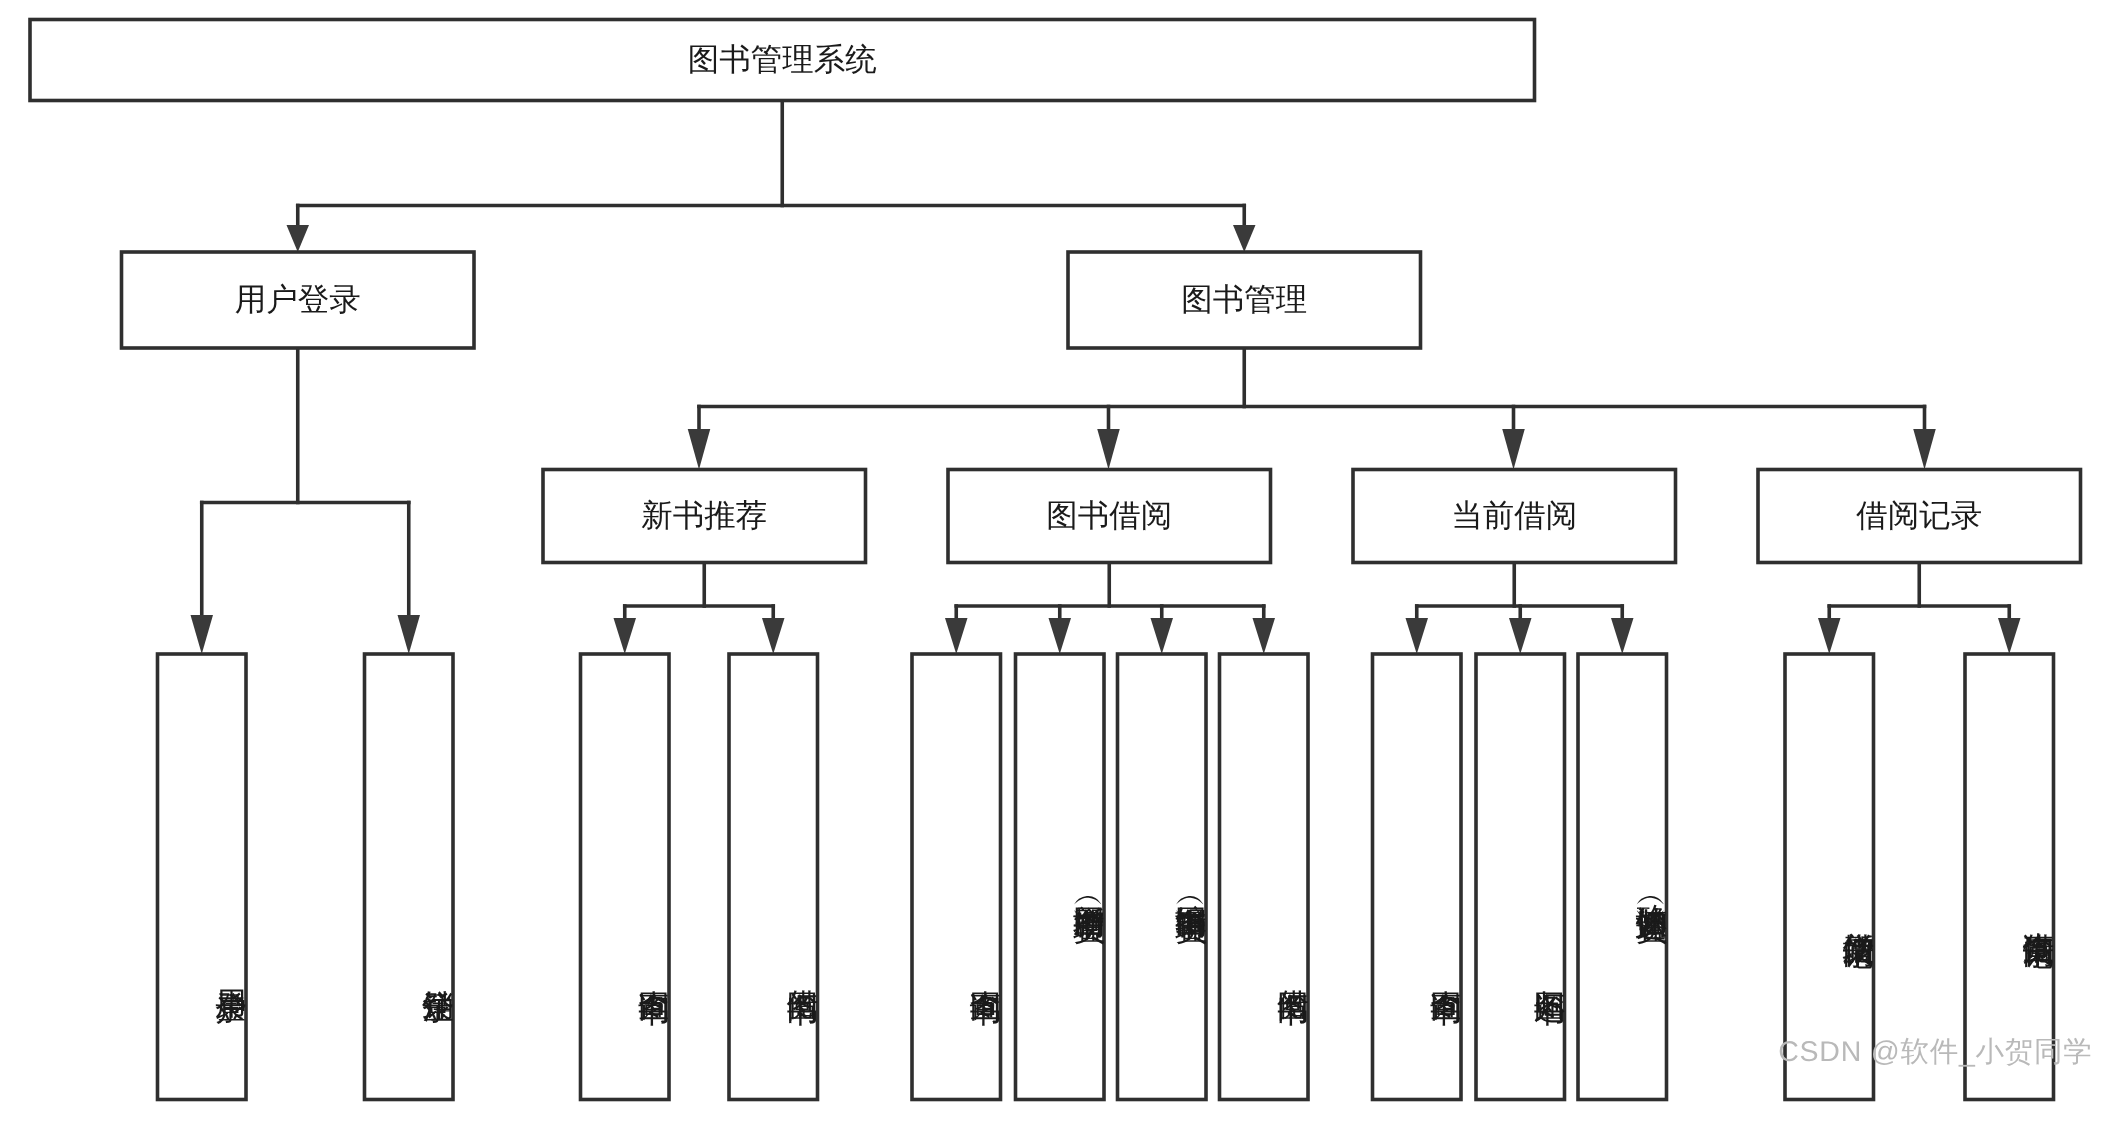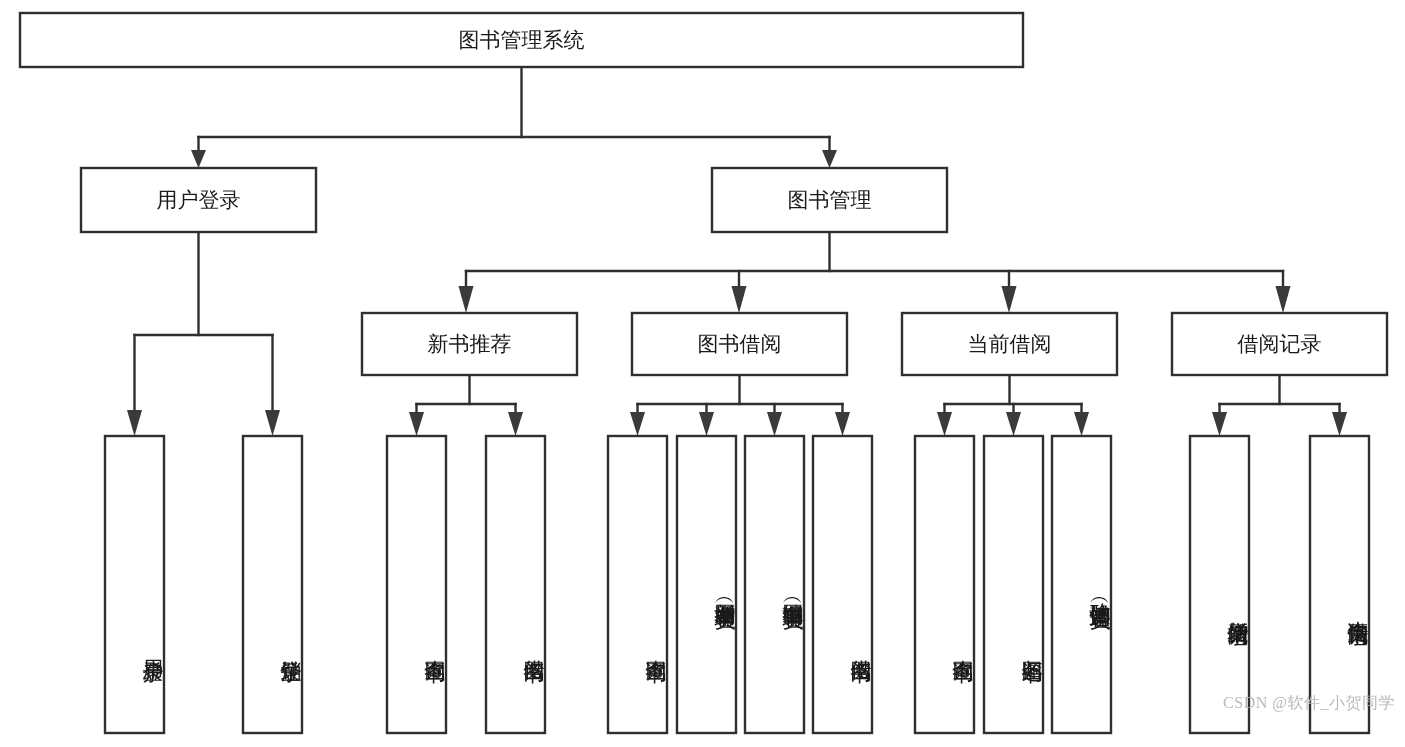--- a/index.html
+++ b/index.html
@@ -60,22 +60,22 @@
     display: flex;
     align-items: flex-start;
     justify-content: center;
     white-space: nowrap;
     pointer-events: none;
   }
   .watermark {
     position: absolute;
     right: 10px;
     bottom: 6px;
-    font-family: Liberation Serif, serif;
-    font-size: 16px;
+    font-family: Liberation Sans, sans-serif;
+    font-size: 19px;
     color: #b9b9b9;
     letter-spacing: 0.5px;
     user-select: none;
   }
 </style>
 </head>
 <body>
 
 <div id="diagram-root">
 

